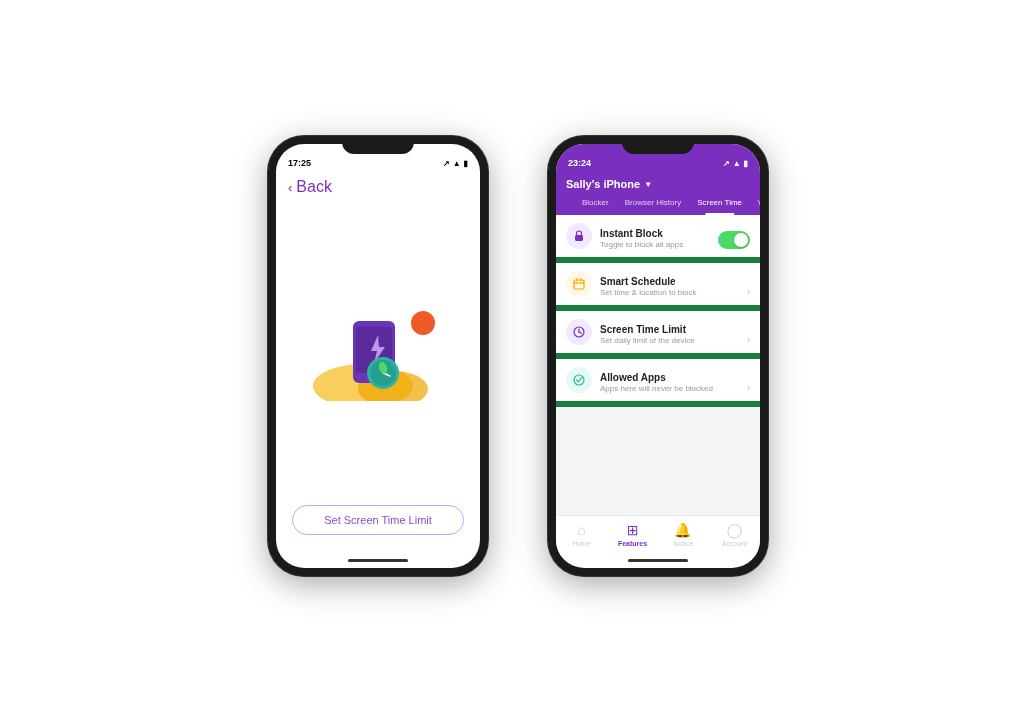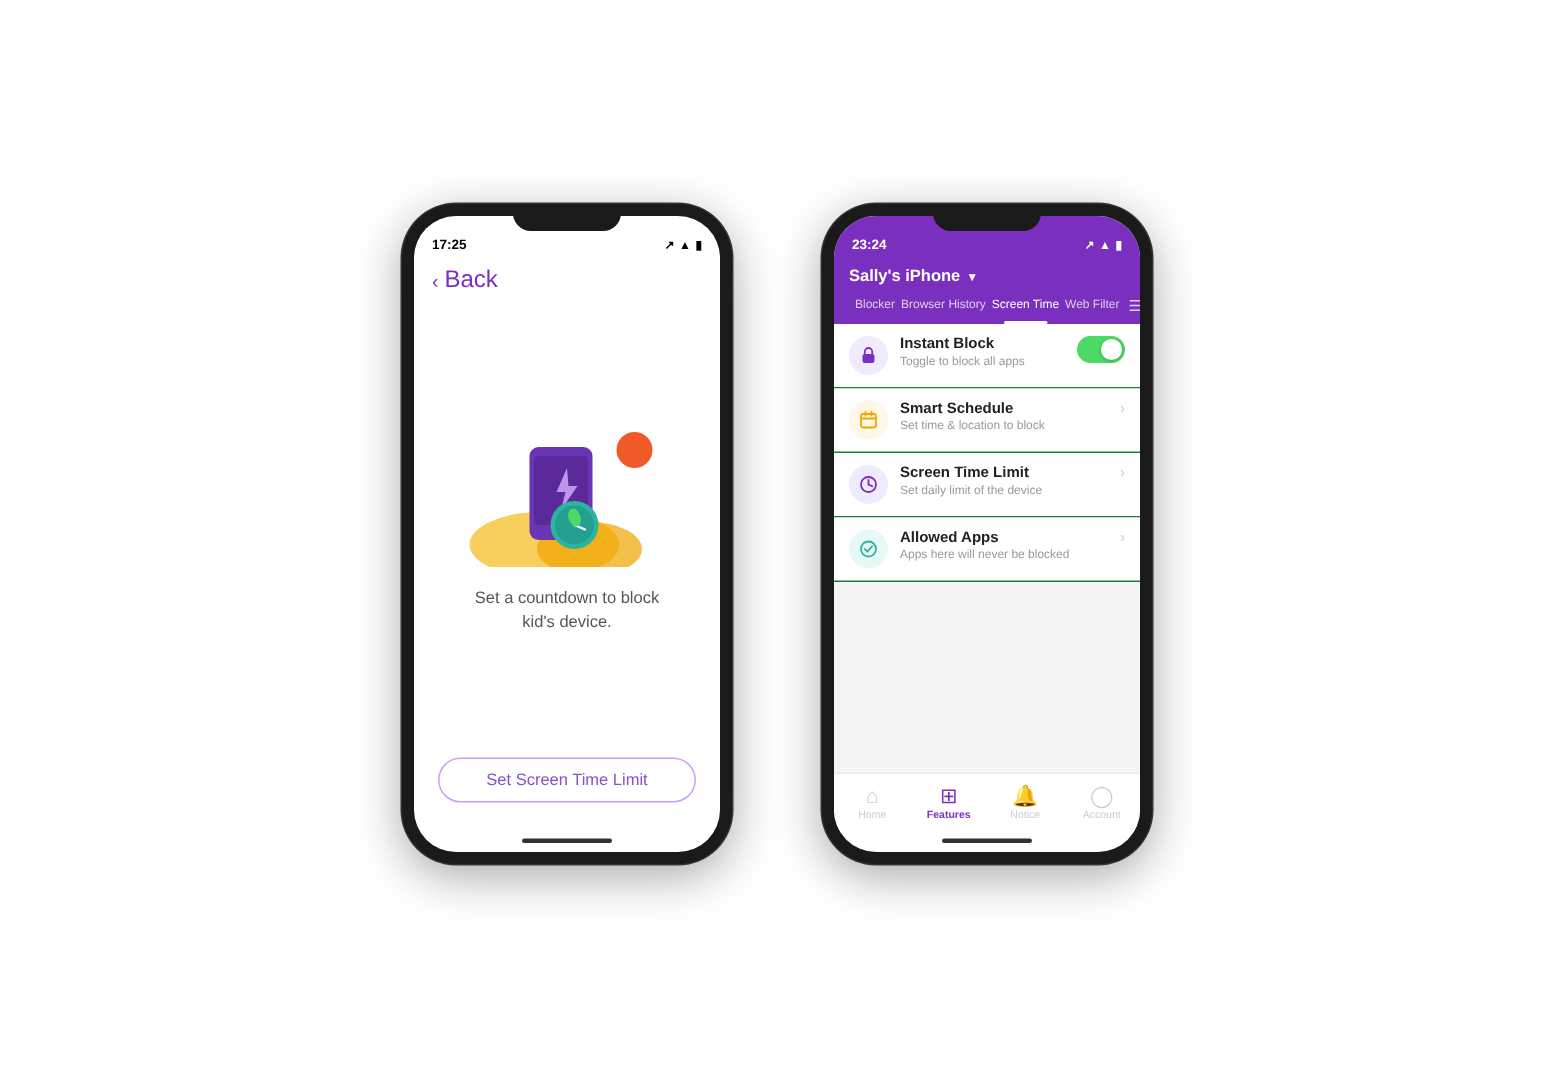--- a/index.html
+++ b/index.html
@@ -160,20 +160,21 @@
       padding: 0 2px;
     }
     .tab-item {
       flex: 1;
       text-align: center;
       font-size: 8px;
       color: rgba(255,255,255,0.75);
       padding: 4px 2px 6px;
       position: relative;
       white-space: nowrap;
+      margin-left: 12px;
     }
     .tab-item.active {
       color: #fff;
       font-weight: 400;
     }
     .tab-item.active::after {
       content: '';
       position: absolute;
       bottom: 0;
       left: 50%;
@@ -190,24 +191,24 @@
       align-self: center;
     }
     
     .menu-list {
       flex: 1;
       background: #f5f5f5;
       overflow: hidden;
     }
     .menu-item {
       display: flex;
-      align-items: flex-start;
+      align-items: flex-end;
       background: #fff;
       padding: 8px 10px;
-      border-bottom: 1px solid #15803d;
+      border-bottom: 6px solid #15803d;
       gap: 8px;
     }
     .menu-icon-circle {
       width: 26px;
       height: 26px;
       border-radius: 50%;
       display: flex;
       align-items: center;
       justify-content: center;
       flex-shrink: 0;
@@ -316,21 +317,20 @@
         <polygon points="70,34 63,50 69,50 66,62 77,46 71,46" fill="#c9a0f5" opacity="0.9"></polygon>
 
         <circle cx="75" cy="72" r="16" fill="#2bb5a0"></circle>
         <circle cx="75" cy="72" r="13" fill="#25a090"></circle>
 
         <line x1="75" y1="72" x2="75" y2="62" stroke="#fff" stroke-width="1.5" stroke-linecap="round"></line>
         <line x1="75" y1="72" x2="82" y2="75" stroke="#fff" stroke-width="1.5" stroke-linecap="round"></line>
 
         <ellipse cx="75" cy="67" rx="4" ry="6" fill="#4cd964" transform="rotate(-20 75 67)"></ellipse>
       </svg>
-      <p class="caption">Set a countdown to block kid's device.</p>
     </div>
 
     <div class="cta-button-area">
       <div class="cta-button">Set Screen Time Limit</div>
     </div>
 
     <div class="phone-home-bar"></div>
   </div>
 </div>
 

